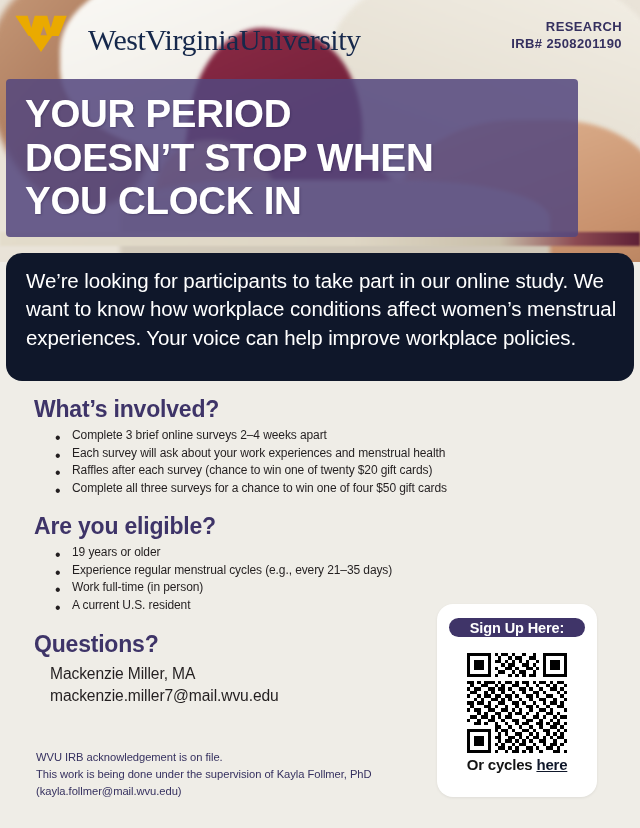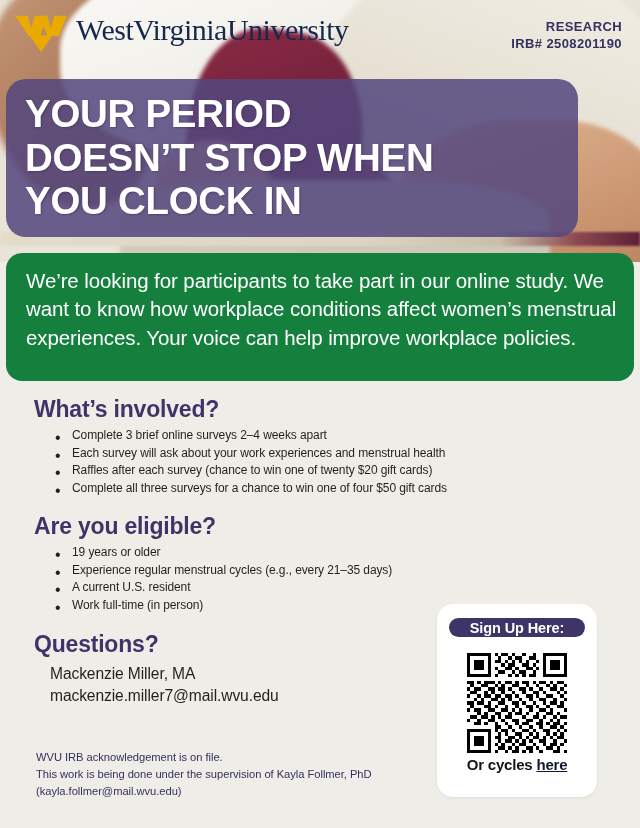--- a/index.html
+++ b/index.html
@@ -70,21 +70,21 @@
     filter:blur(2.5px);
   }
   .photo .strip {
     position:absolute; left:0; top:232px; width:640px; height:14px;
     background:linear-gradient(90deg,#e3dccb 0%,#ded6c4 55%,#c9bfaa 78%,#8c4a52 90%,#5e2036 100%);
     filter:blur(1px);
   }
 
   
   .hdr { position:absolute; left:0; top:0; width:640px; height:76px; z-index:5; }
-  .logo-wrap { position:absolute; left:14px; top:13px; display:flex; align-items:flex-start; gap:8px; }
+  .logo-wrap { position:absolute; left:14px; top:13px; display:flex; align-items:flex-end; gap:20px; }
   .flying-wv { width:54px; height:40px; display:block; }
   .wordmark {
     font-family:"Liberation Serif", serif;
     font-size:30px;
     color:#16284B;
     letter-spacing:-0.5px;
     white-space:nowrap;
     line-height:1;
     position:relative;
     top:2px;
@@ -96,37 +96,37 @@
     font-weight:bold;
     font-size:13px;
     line-height:1.32;
     letter-spacing:0.4px;
   }
 
   
   .headline {
     position:absolute; left:6px; top:79px; width:572px; height:158px;
     background:rgba(84,71,126,0.86);
-    border-radius:20px;
+    border-radius:4px;
     z-index:6;
     padding:13px 0 0 19px;
   }
   .headline h1 {
     color:#ffffff;
     font-size:38.5px;
     font-weight:bold;
     line-height:1.13;
     letter-spacing:-0.3px;
     text-shadow:1px 1px 2px rgba(40,30,70,0.35);
   }
 
   
   .desc {
     position:absolute; left:6px; top:253px; width:628px; height:128px;
-    background:#15803d;
+    background:#0f172a;
     border-radius:16px;
     z-index:6;
     padding:14px 8px 0 20px;
   }
   .desc p {
     color:#ffffff;
     font-size:20.5px;
     line-height:1.38;
     letter-spacing:-0.1px;
   }
@@ -263,22 +263,22 @@
         <li>Raffles after each survey (chance to win one of twenty $20 gift cards)</li>
         <li>Complete all three surveys for a chance to win one of four $50 gift cards</li>
       </ul>
     </div>
 
     <div style="margin-top:16px;">
       <div class="sec-title">Are you eligible?</div>
       <ul class="bullets">
         <li>19 years or older</li>
         <li>Experience regular menstrual cycles (e.g., every 21–35 days)</li>
+        <li>Work full-time (in person)</li>
         <li> A current U.S. resident</li>
-        <li>Work full-time (in person)</li>
       </ul>
     </div>
 
     <div style="margin-top:17px;">
       <div class="sec-title">Questions?</div>
       <div class="contact" style="margin-top:5px;">Mackenzie Miller, MA</div>
       <div class="contact">mackenzie.miller7@mail.wvu.edu</div>
     </div>
 
   </div>

